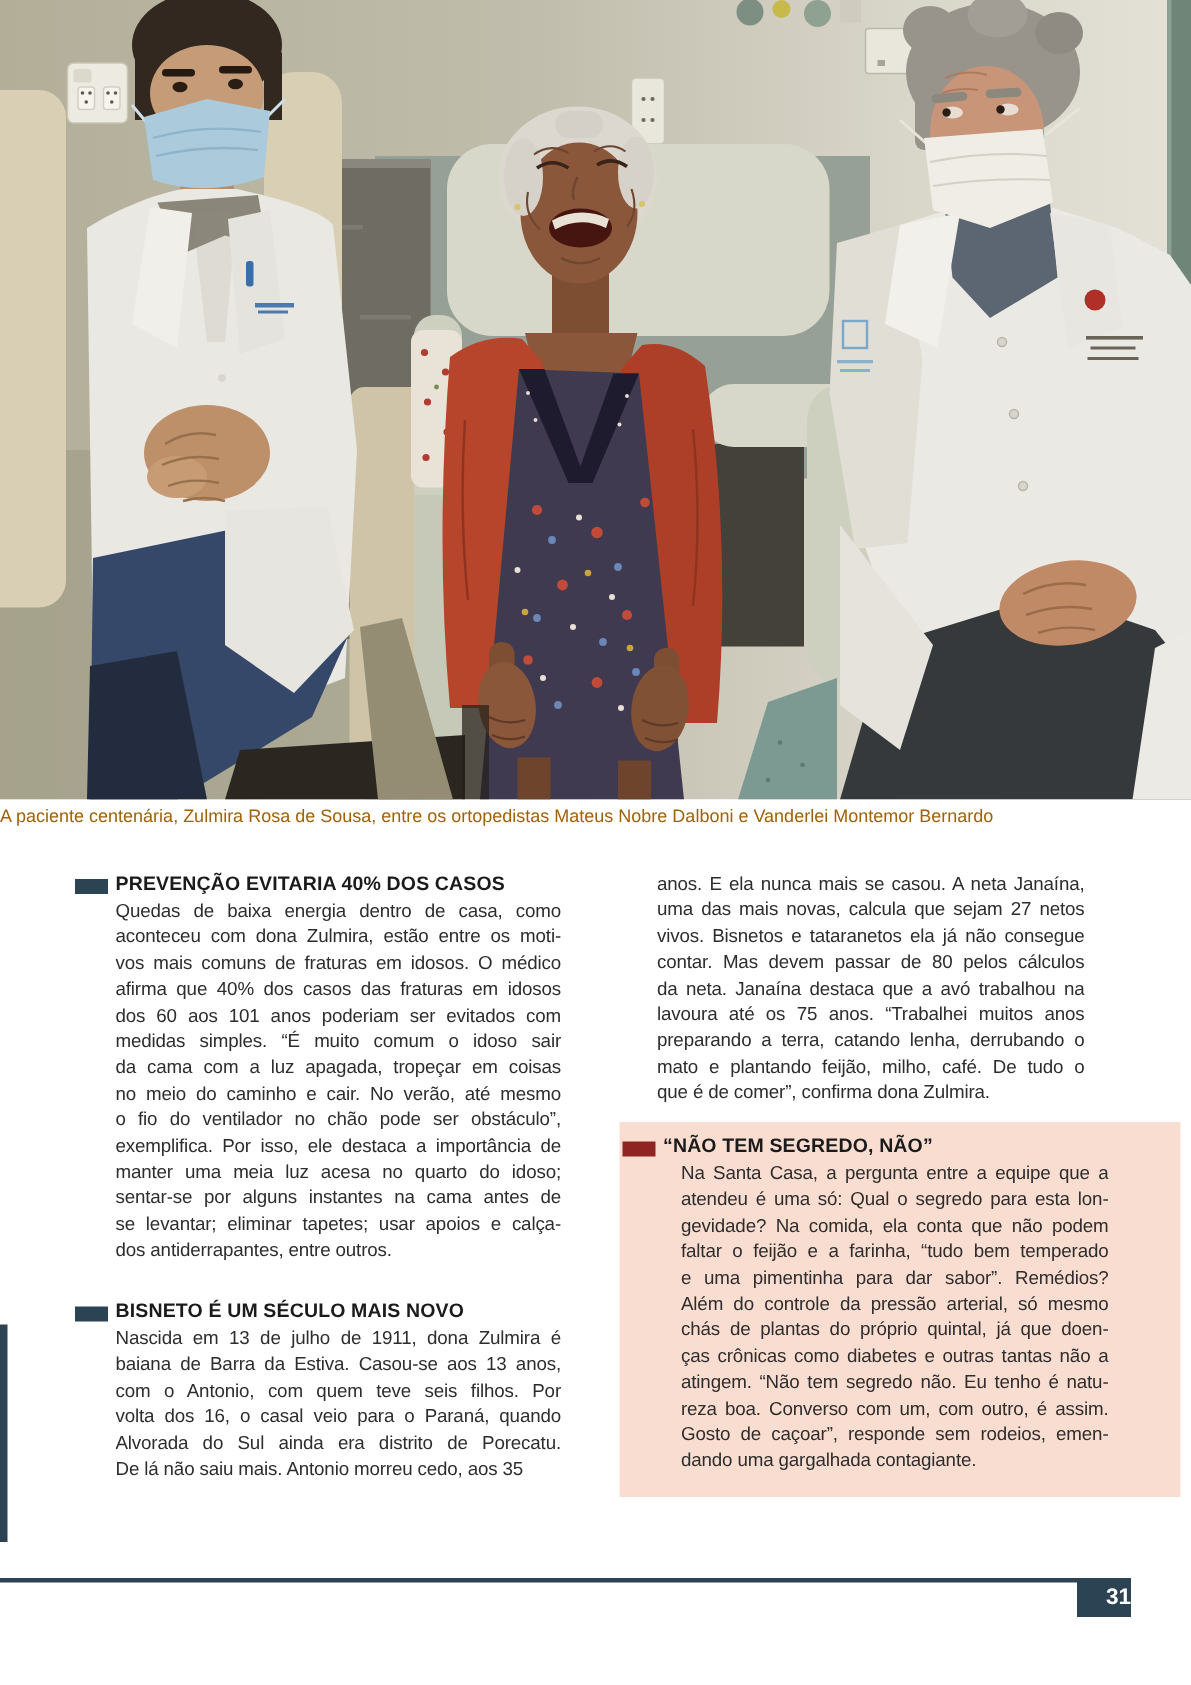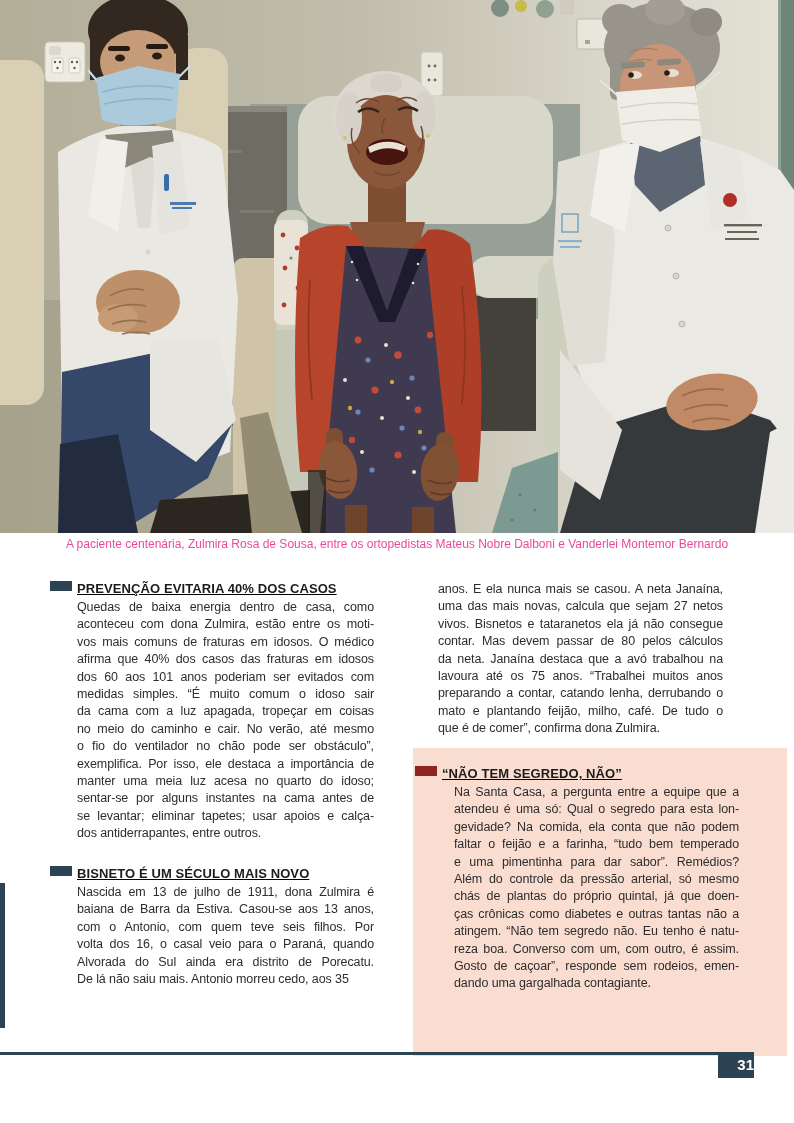--- a/index.html
+++ b/index.html
@@ -7,25 +7,25 @@
     position:relative; width:794px; height:1123px; margin:0 auto;
     background:#ffffff; overflow:hidden;
     font-family:"Liberation Sans", sans-serif;
     -webkit-font-smoothing:antialiased;
   }
   .photo-wrap { position:absolute; left:0; top:0; width:794px; height:533px; }
   .photo-wrap svg { display:block; }
 
   .caption {
     position:absolute; left:0; top:536px; width:794px; height:16px;
-    text-align:center; font-size:12px; line-height:16px; color:#ec4899;
+    text-align:left; font-size:12px; line-height:16px; color:#a16207;
   }
 
   .section { position:absolute; }
-  .sec-head { display:flex; align-items:flex-start;text-decoration:underline; }
+  .sec-head { display:flex; align-items:flex-end; }
   .marker {
     display:inline-block; width:22px; height:10px; margin-right:5px; flex:0 0 22px;
   }
   .marker.teal   { background:#2c4354; }
   .marker.maroon { background:#8f2422; }
   .sec-title {
     font-size:13px; font-weight:bold; color:#1b1b1b; letter-spacing:0.1px;
     white-space:nowrap;
   }
   .body-lines { margin-top:3px; margin-left:27px; width:297px; }
@@ -35,22 +35,22 @@
     text-align:justify; text-align-last:justify;
   }
   .body-lines .ln:last-child, .cont .ln:last-child { text-align-last:left; }
 
   #sec-prevencao { left:50px; top:581px; width:330px; }
   #sec-bisneto   { left:50px; top:866px; width:330px; }
 
   .cont { position:absolute; left:438px; top:581px; width:285px; }
 
   .hl-box {
-    position:absolute; left:413px; top:748px; width:374px; height:308px;
-    background:#f9ddd1; box-sizing:border-box; padding-top:18px;
+    position:absolute; left:413px; top:748px; width:374px; height:250px;
+    background:#f9ddd1; box-sizing:border-box; padding-top:8px;
   }
   .hl-box .sec-head { margin-left:2px; }
   .hl-box .body-lines { margin-left:41px; width:285px; }
 
   .margin-bar { position:absolute; left:0; top:883px; width:5px; height:145px; background:#2c4354; }
   .footer-rule { position:absolute; left:0; top:1052px; width:718px; height:3px; background:#2c4354; }
   .page-num {
     position:absolute; left:718px; top:1052px; width:36px; height:26px;
     background:#2c4354; color:#ffffff; font-weight:bold; font-size:15px;
     line-height:26px; text-align:right;
@@ -335,21 +335,21 @@
       </div>
   </div>
 
   <div class="cont">
       <div class="ln">anos. E ela nunca mais se casou.  A neta Janaína,</div>
       <div class="ln">uma das mais novas, calcula que sejam 27 netos</div>
       <div class="ln">vivos. Bisnetos e tataranetos ela já não consegue</div>
       <div class="ln">contar. Mas devem passar de 80 pelos cálculos</div>
       <div class="ln">da neta. Janaína destaca que a avó trabalhou na</div>
       <div class="ln">lavoura até os 75 anos. “Trabalhei muitos anos</div>
-      <div class="ln">preparando a contar, catando lenha, derrubando o</div>
+      <div class="ln">preparando a terra, catando lenha, derrubando o</div>
       <div class="ln">mato e plantando feijão, milho, café. De tudo o</div>
       <div class="ln">que é de comer”, confirma dona Zulmira.</div>
     </div>
 
   <div class="hl-box">
     <div class="sec-head">
       <span class="marker maroon"></span>
       <span class="sec-title">“NÃO TEM SEGREDO, NÃO”</span>
     </div>
     <div class="body-lines">

